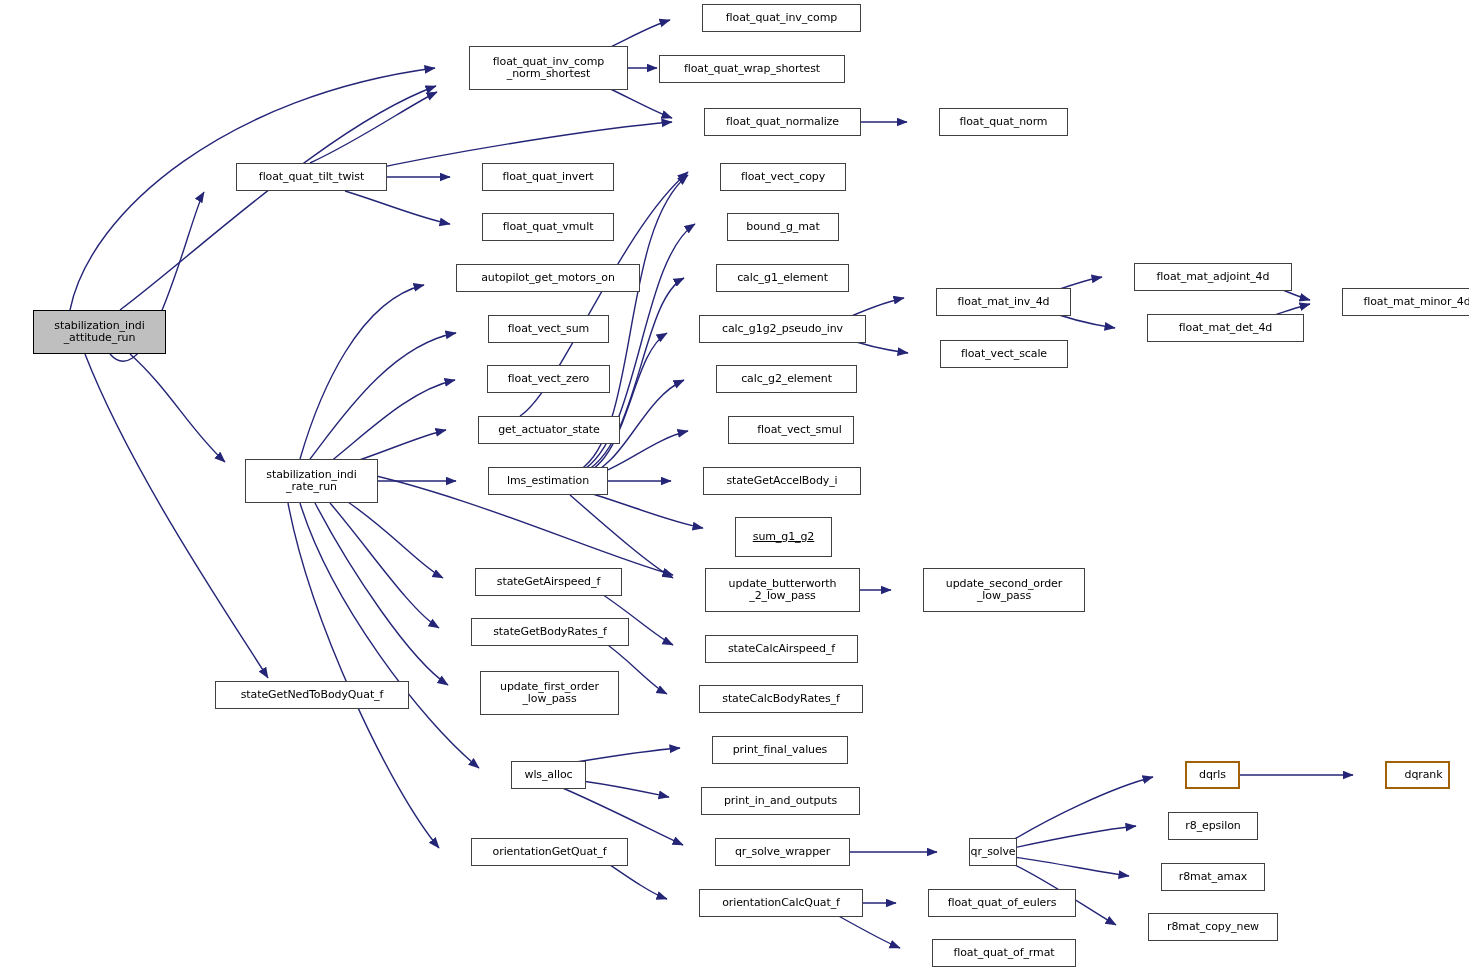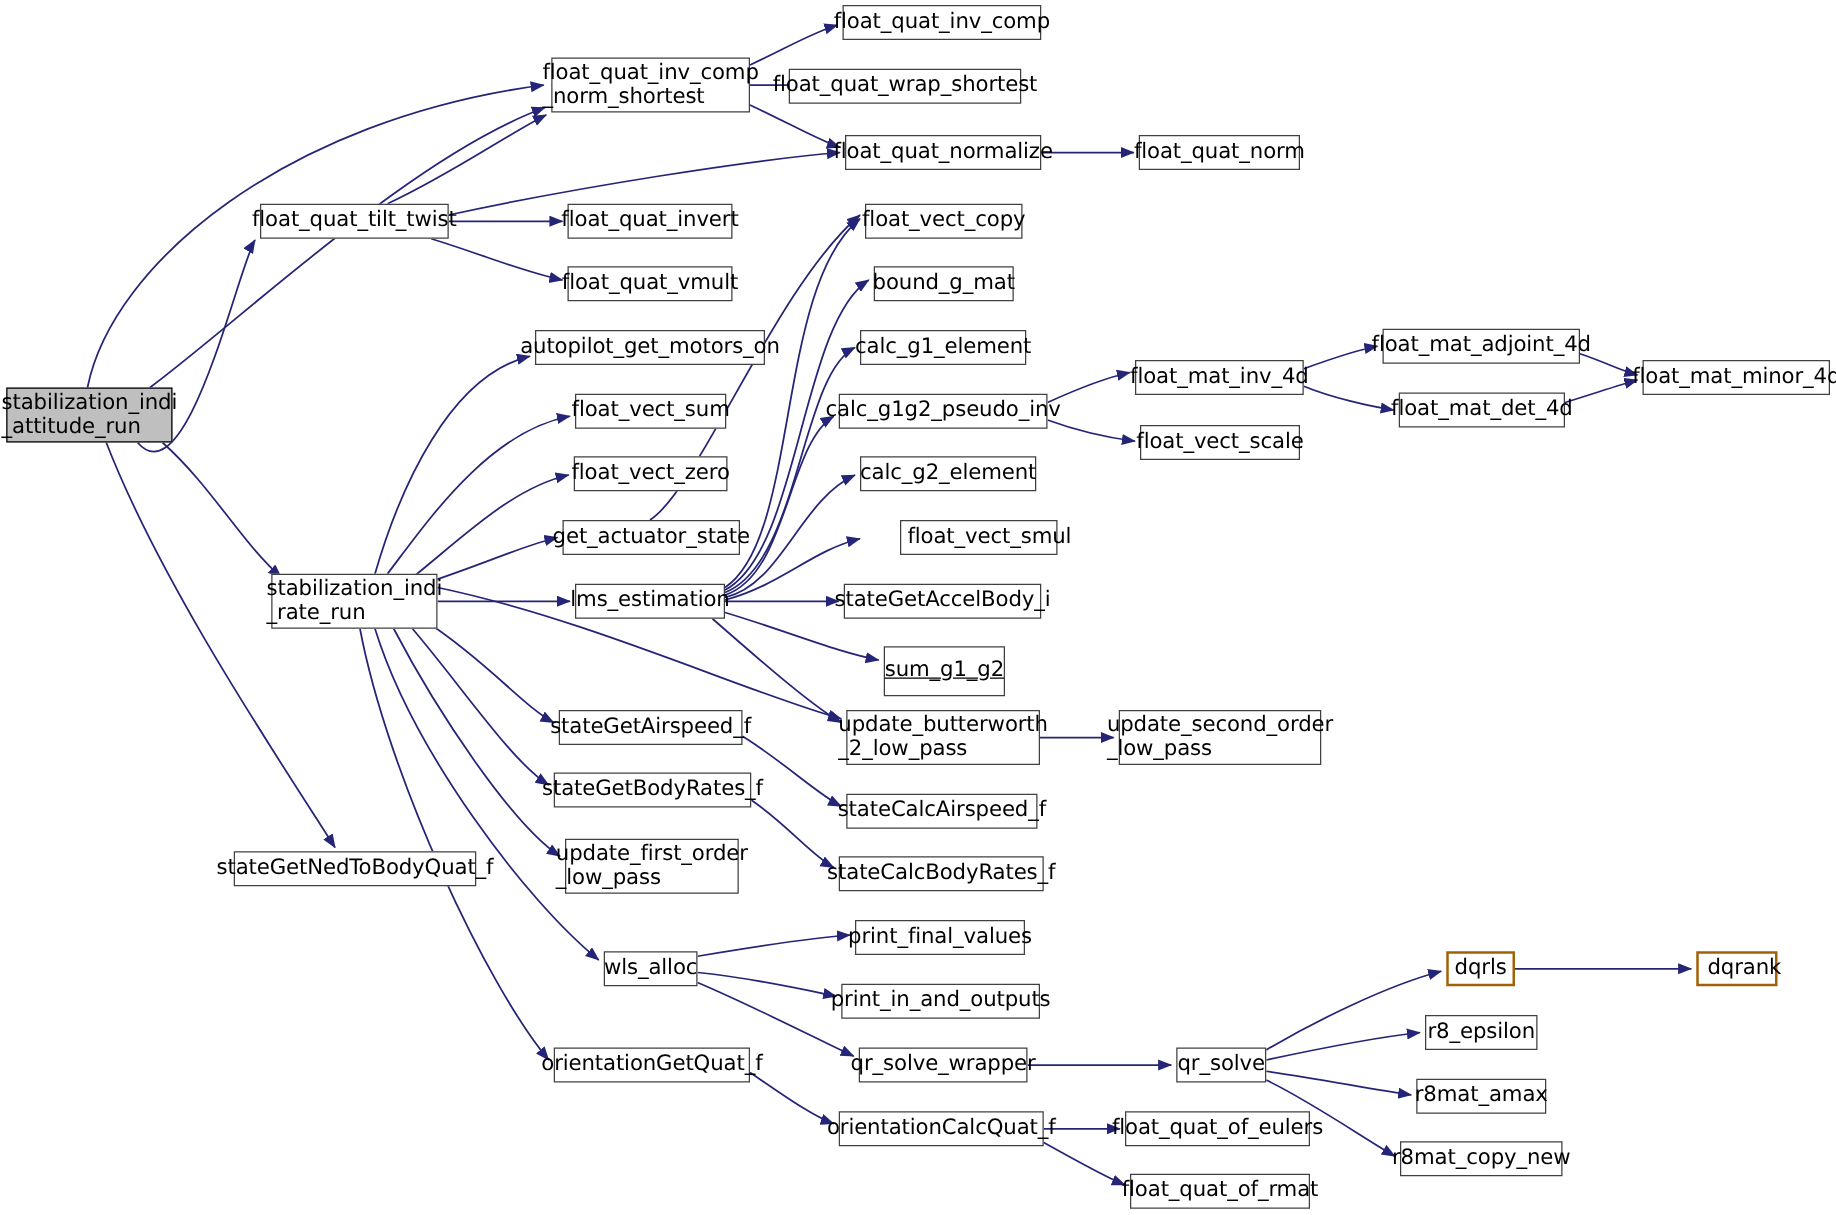--- a/index.html
+++ b/index.html
@@ -1,22 +1,22 @@
 <!DOCTYPE html>
 <html><head>
 <meta charset="utf-8">
 <style>
   html,body{margin:0;padding:0;background:#ffffff;}
   #canvas{position:relative;width:1469px;height:972px;background:#ffffff;
           font-family:"DejaVu Sans","Liberation Sans",sans-serif;overflow:hidden;}
   svg#edges{position:absolute;left:0;top:0;width:1469px;height:972px;}
   .node{position:absolute;box-sizing:border-box;display:flex;align-items:center;
-        justify-content:center;background:#ffffff;
-        border:1px solid #404040;color:#000000;font-size:17px;line-height:1.12;
-        white-space:pre-line;letter-spacing:-0.1px;}
+        justify-content:center;text-align:center;background:#ffffff;
+        border:1px solid #404040;color:#000000;font-size:11px;line-height:1.12;
+        white-space:pre-line;letter-spacing:-0.1px;margin-left:28px;}
   .node.hl{background:#bfbfbf;border:1px solid #000000;}
   .node.red{border:2px solid #a16207;}
 </style>
 </head>
 <body>
 
 <div id="canvas">
   <svg id="edges" viewBox="0 0 1469 972" xmlns="http://www.w3.org/2000/svg">
     <defs>
       <marker id="arrow" markerWidth="9" markerHeight="9" refX="7.5" refY="3.2" orient="auto" markerUnits="strokeWidth">
@@ -91,27 +91,27 @@
       <div class="node" style="left: 676px; top: 108px; width: 157px; height: 28px;">float_quat_normalize</div>
       <div class="node" style="left: 911px; top: 108px; width: 129px; height: 28px;">float_quat_norm</div>
       <div class="node" style="left: 208px; top: 163px; width: 151px; height: 28px;">float_quat_tilt_twist</div>
       <div class="node" style="left: 454px; top: 163px; width: 132px; height: 28px;">float_quat_invert</div>
       <div class="node" style="left: 454px; top: 213px; width: 132px; height: 28px;">float_quat_vmult</div>
       <div class="node" style="left: 692px; top: 163px; width: 126px; height: 28px;">float_vect_copy</div>
       <div class="node" style="left: 699px; top: 213px; width: 112px; height: 28px;">bound_g_mat</div>
       <div class="node" style="left: 688px; top: 264px; width: 133px; height: 28px;">calc_g1_element</div>
       <div class="node" style="left: 671px; top: 315px; width: 167px; height: 28px;">calc_g1g2_pseudo_inv</div>
       <div class="node" style="left: 688px; top: 365px; width: 141px; height: 28px;">calc_g2_element</div>
-      <div class="node" style="left: 720px; top: 416px; width: 126px; height: 28px; padding-left: 17px;">float_vect_smul</div>
+      <div class="node" style="left: 700px; top: 416px; width: 126px; height: 28px; padding-left: 17px;">float_vect_smul</div>
       <div class="node" style="left: 675px; top: 467px; width: 158px; height: 28px;">stateGetAccelBody_i</div>
       <div class="node" style="left: 707px; top: 517px; width: 97px; height: 40px; text-decoration: underline;">sum_g1_g2</div>
       <div class="node" style="left: 908px; top: 288px; width: 135px; height: 28px;">float_mat_inv_4d</div>
       <div class="node" style="left: 912px; top: 340px; width: 128px; height: 28px;">float_vect_scale</div>
       <div class="node" style="left: 1106px; top: 263px; width: 158px; height: 28px;">float_mat_adjoint_4d</div>
-      <div class="node" style="left: 1119px; top: 314px; width: 133px; height: 28px;">float_mat_det_4d</div>
+      <div class="node" style="left: 1119px; top: 314px; width: 157px; height: 28px;">float_mat_det_4d</div>
       <div class="node" style="left: 1314px; top: 288px; width: 150px; height: 28px;">float_mat_minor_4d</div>
       <div class="node" style="left: 428px; top: 264px; width: 184px; height: 28px;">autopilot_get_motors_on</div>
       <div class="node" style="left: 460px; top: 315px; width: 121px; height: 28px;">float_vect_sum</div>
       <div class="node" style="left: 459px; top: 365px; width: 123px; height: 28px;">float_vect_zero</div>
       <div class="node" style="left: 450px; top: 416px; width: 142px; height: 28px;">get_actuator_state</div>
       <div class="node" style="left: 217px; top: 459px; width: 133px; height: 44px;">stabilization_indi
 _rate_run</div>
       <div class="node" style="left: 460px; top: 467px; width: 120px; height: 28px;">lms_estimation</div>
       <div class="node" style="left: 447px; top: 568px; width: 147px; height: 28px;">stateGetAirspeed_f</div>
       <div class="node" style="left: 677px; top: 568px; width: 155px; height: 44px;">update_butterworth
@@ -125,20 +125,20 @@
 _low_pass</div>
       <div class="node" style="left: 187px; top: 681px; width: 194px; height: 28px;">stateGetNedToBodyQuat_f</div>
       <div class="node" style="left: 483px; top: 761px; width: 75px; height: 28px;">wls_alloc</div>
       <div class="node" style="left: 684px; top: 736px; width: 136px; height: 28px;">print_final_values</div>
       <div class="node" style="left: 673px; top: 787px; width: 159px; height: 28px;">print_in_and_outputs</div>
       <div class="node" style="left: 687px; top: 838px; width: 135px; height: 28px;">qr_solve_wrapper</div>
       <div class="node" style="left: 443px; top: 838px; width: 157px; height: 28px;">orientationGetQuat_f</div>
       <div class="node" style="left: 671px; top: 889px; width: 164px; height: 28px;">orientationCalcQuat_f</div>
       <div class="node" style="left: 900px; top: 889px; width: 148px; height: 28px;">float_quat_of_eulers</div>
       <div class="node" style="left: 904px; top: 939px; width: 144px; height: 28px;">float_quat_of_rmat</div>
-      <div class="node" style="left: 941px; top: 838px; width: 72px; height: 28px;">qr_solve</div>
+      <div class="node" style="left: 941px; top: 838px; width: 48px; height: 28px;">qr_solve</div>
       <div class="node red" style="left: 1157px; top: 761px; width: 55px; height: 28px;">dqrls</div>
       <div class="node red" style="left: 1357px; top: 761px; width: 65px; height: 28px; padding-left: 12px;">dqrank</div>
       <div class="node" style="left: 1140px; top: 812px; width: 90px; height: 28px;">r8_epsilon</div>
       <div class="node" style="left: 1133px; top: 863px; width: 104px; height: 28px;">r8mat_amax</div>
       <div class="node" style="left: 1120px; top: 913px; width: 130px; height: 28px;">r8mat_copy_new</div>
     </div>
 </div>
 
 </body></html>

